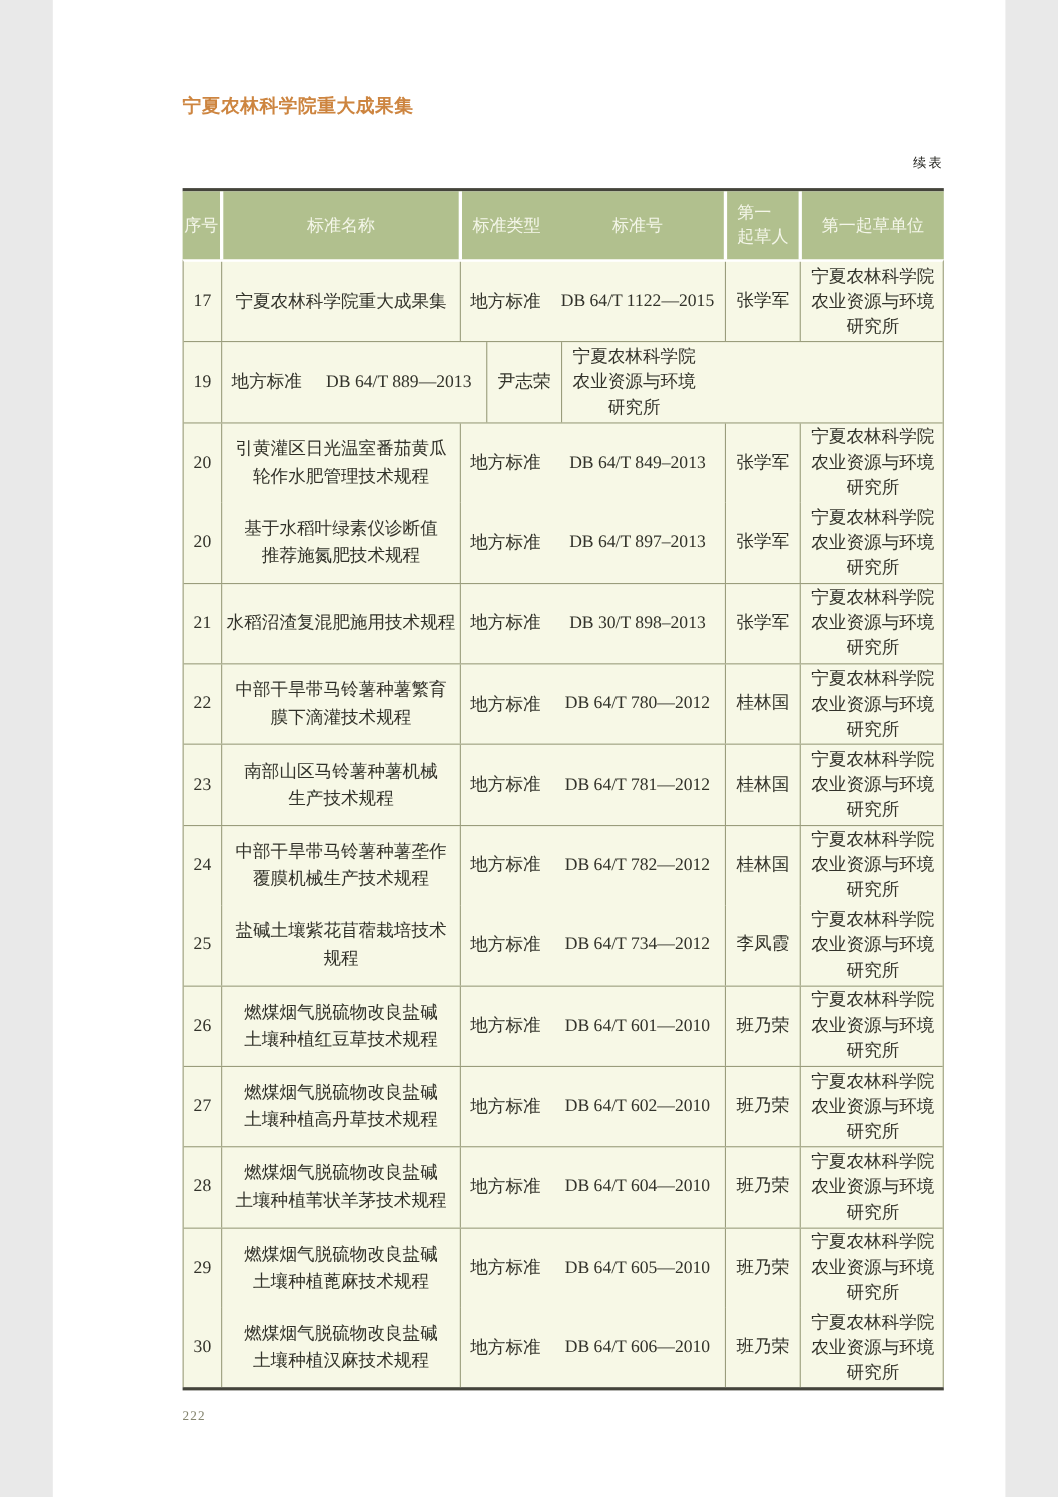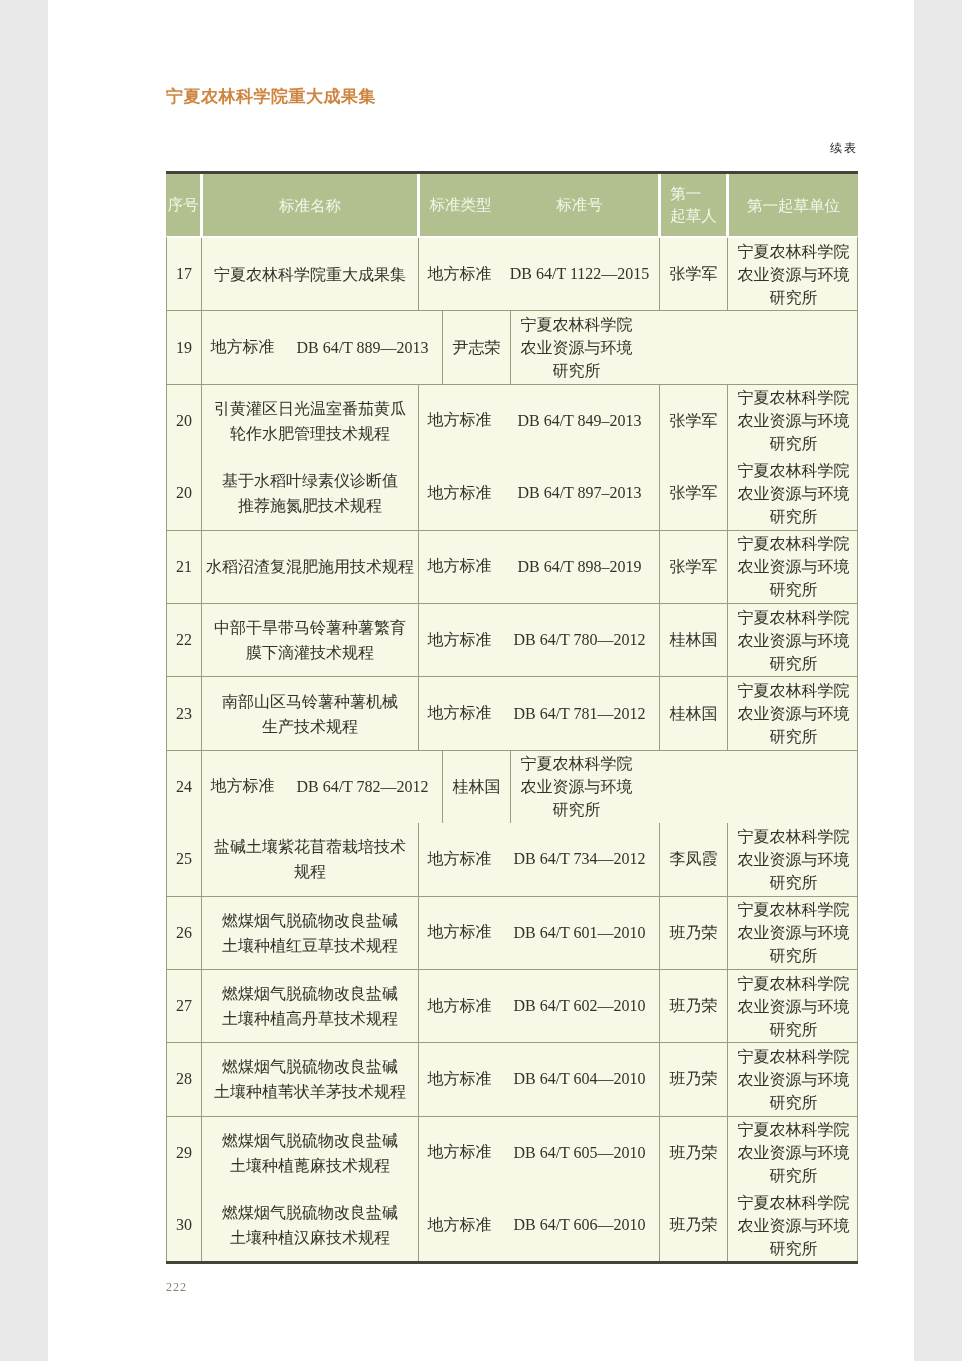--- a/index.html
+++ b/index.html
@@ -170,21 +170,21 @@
         <div class="td c-unit">宁夏农林科学院
 农业资源与环境
 研究所</div>
       </div>
 
       <div class="tr">
         <div class="td c-no">21</div>
         <div class="td c-name">水稻沼渣复混肥施用技术规程</div>
         <div class="td c-mid">
           <span class="sub-type">地方标准</span>
-          <span class="sub-num">DB 64/T 898–2019</span>
+          <span class="sub-num">DB 30/T 898–2013</span>
         </div>
         <div class="td c-drafter">张学军</div>
         <div class="td c-unit">宁夏农林科学院
 农业资源与环境
 研究所</div>
       </div>
 
       <div class="tr">
         <div class="td c-no">22</div>
         <div class="td c-name">中部干旱带马铃薯种薯繁育
@@ -208,20 +208,22 @@
           <span class="sub-num">DB 64/T 781—2012</span>
         </div>
         <div class="td c-drafter">桂林国</div>
         <div class="td c-unit">宁夏农林科学院
 农业资源与环境
 研究所</div>
       </div>
 
       <div class="tr no-divider">
         <div class="td c-no">24</div>
+        <div class="td c-name">中部干旱带马铃薯种薯垄作
+覆膜机械生产技术规程</div>
         <div class="td c-mid">
           <span class="sub-type">地方标准</span>
           <span class="sub-num">DB 64/T 782—2012</span>
         </div>
         <div class="td c-drafter">桂林国</div>
         <div class="td c-unit">宁夏农林科学院
 农业资源与环境
 研究所</div>
       </div>
 

